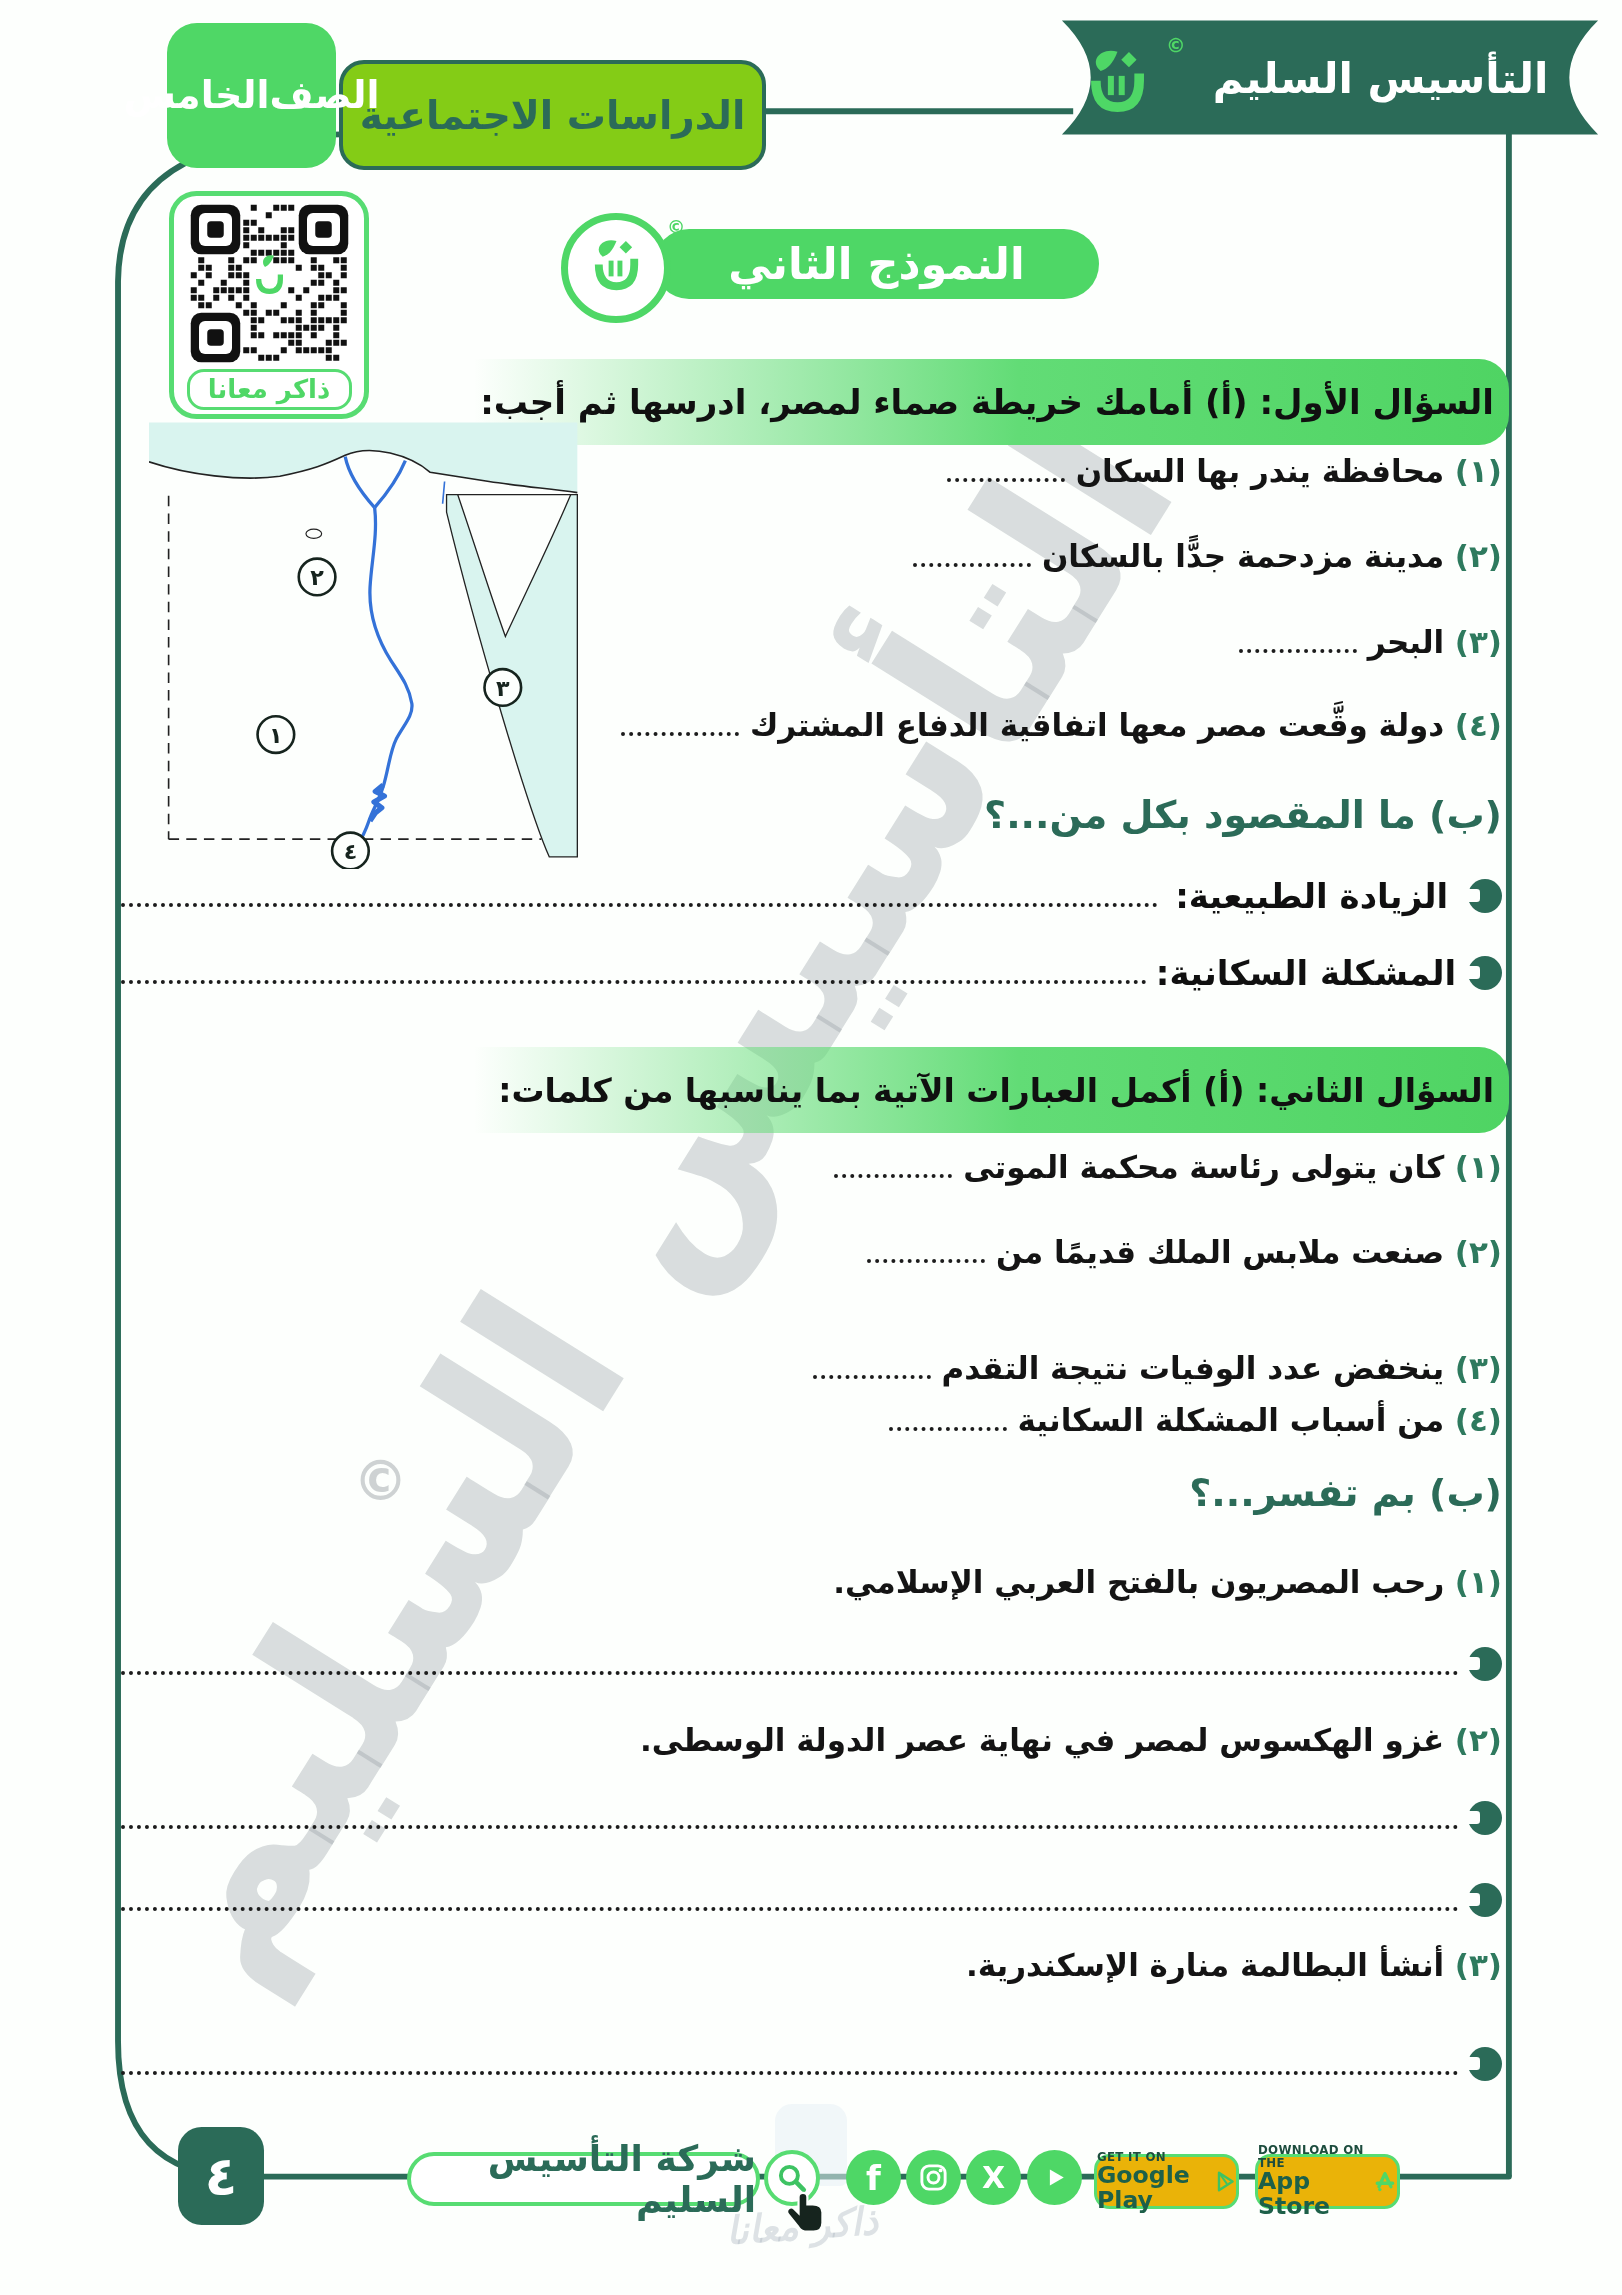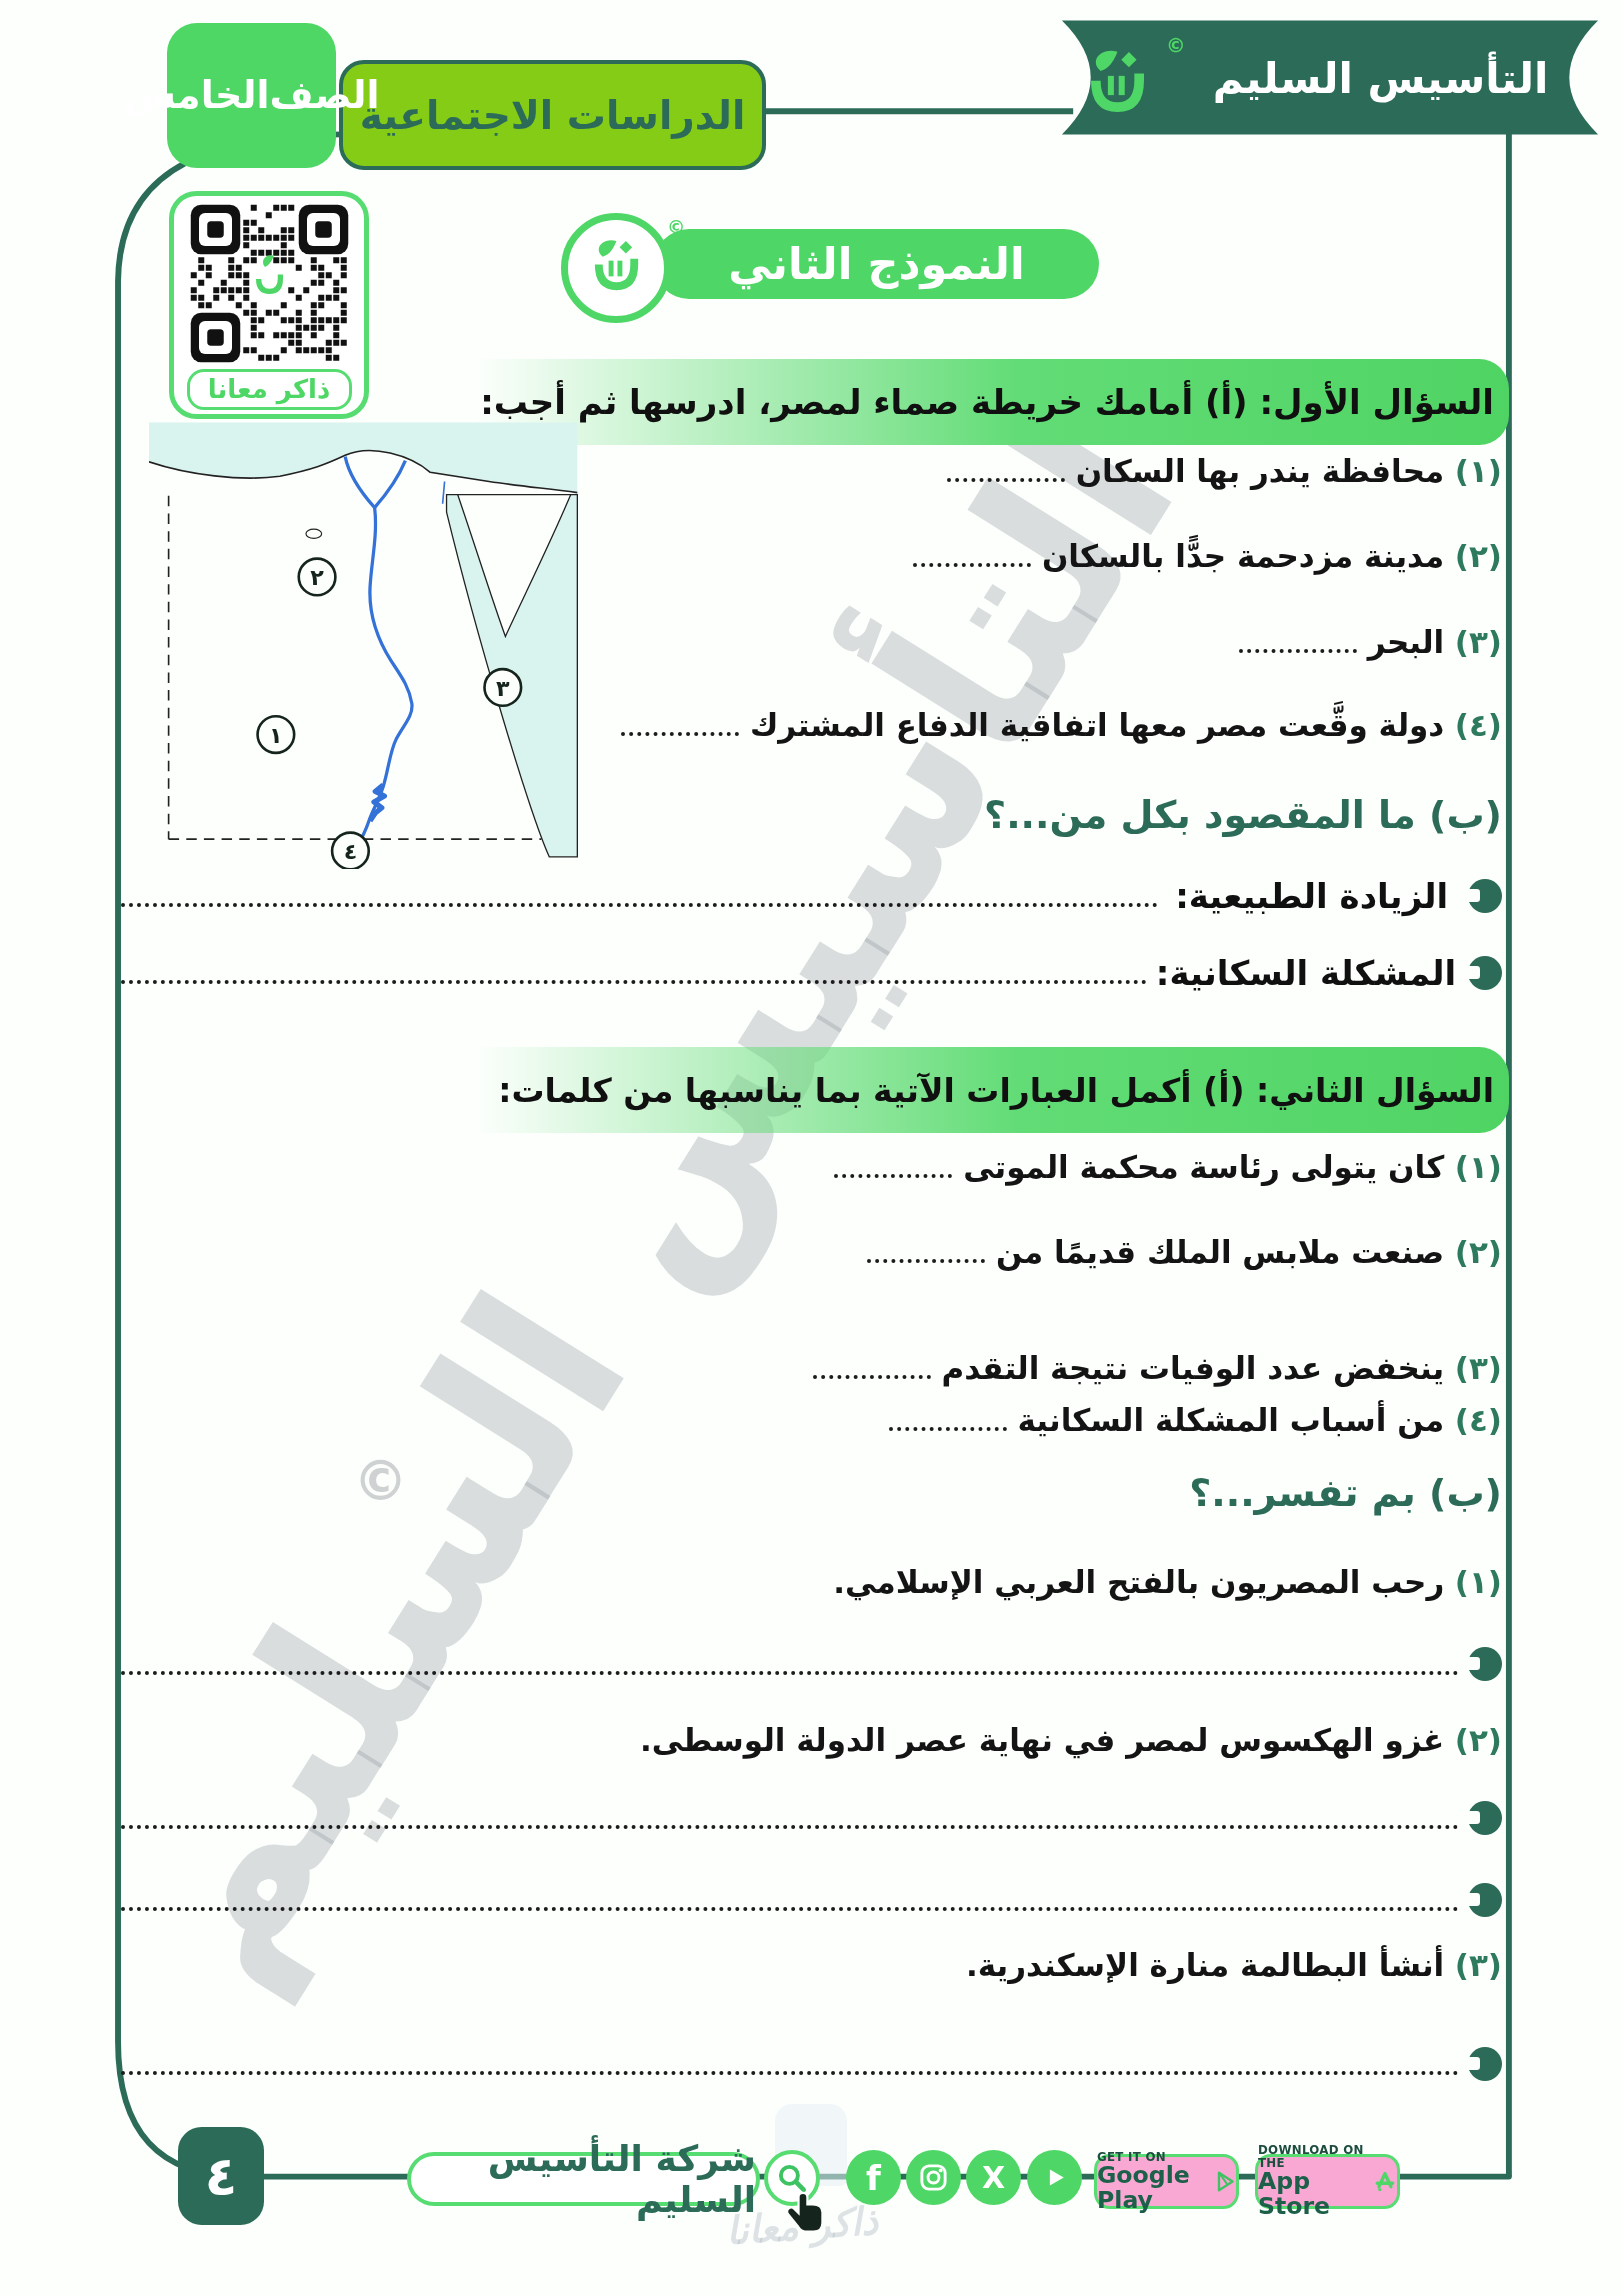--- a/index.html
+++ b/index.html
@@ -110,21 +110,21 @@
     left:764px;top:2150px;width:56px;height:56px;border-radius:50%;background:#fff;
     border:4.6px solid #57dc72;box-sizing:border-box;z-index:6;
     display:flex;align-items:center;justify-content:center;
   }
   .hand-cursor{left:785px;top:2191px;z-index:8;}
   .soc{
     width:55px;height:55px;border-radius:50%;background:#4ed766;z-index:6;
     display:flex;align-items:center;justify-content:center;color:#fff;font-weight:bold;
   }
   .store-badge{
-    top:2154px;width:145px;height:55px;background:#f9a8d4;border:3.9px solid #57dc72;border-radius:15.7px;
+    top:2154px;width:145px;height:55px;background:#eab308;border:3.9px solid #57dc72;border-radius:15.7px;
     z-index:6;display:flex;align-items:center;justify-content:center;gap:6px;box-sizing:border-box;
   }
   .store-text{display:flex;flex-direction:column;align-items:flex-start;direction:ltr;line-height:1.05;}
   .store-top{font-size:11.8px;color:#1d4d3e;font-weight:bold;letter-spacing:0.3px;}
   .store-main{font-size:23.6px;color:#1d6049;font-weight:bold;}
 </style>
 </head>
 <body>
 
 <svg class="frame" width="1623" height="2295" viewBox="0 0 2480 3508">

